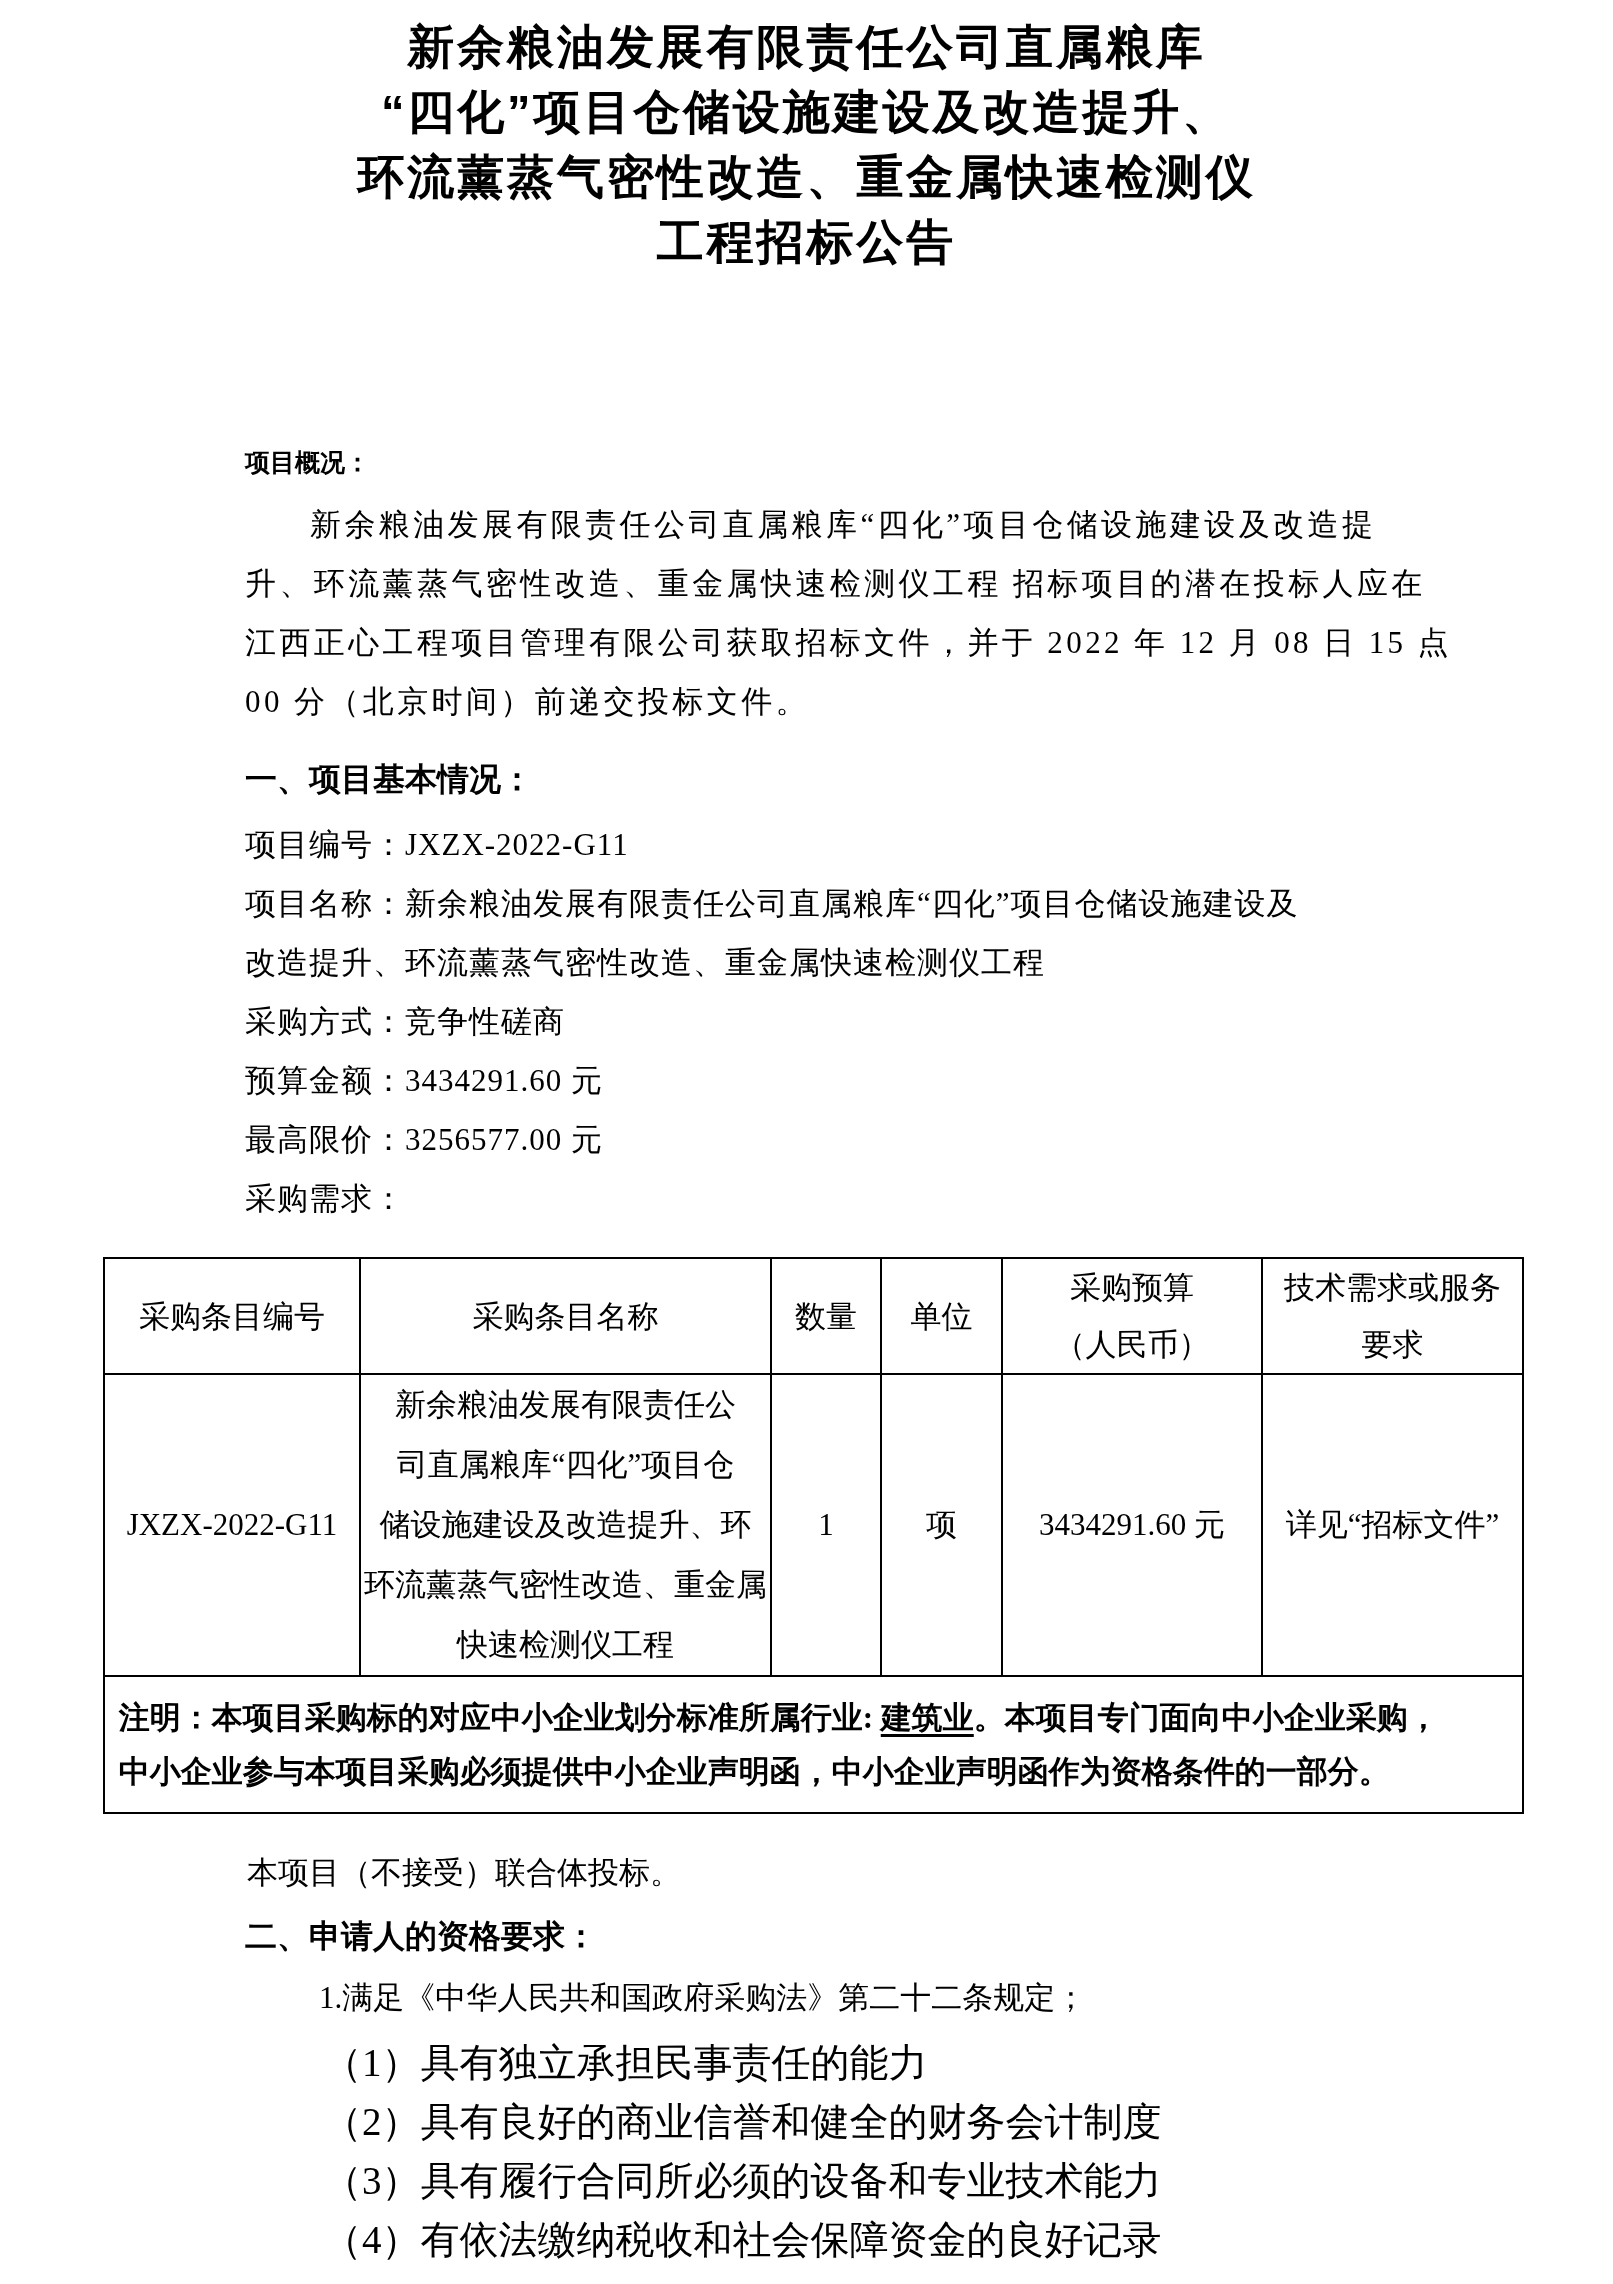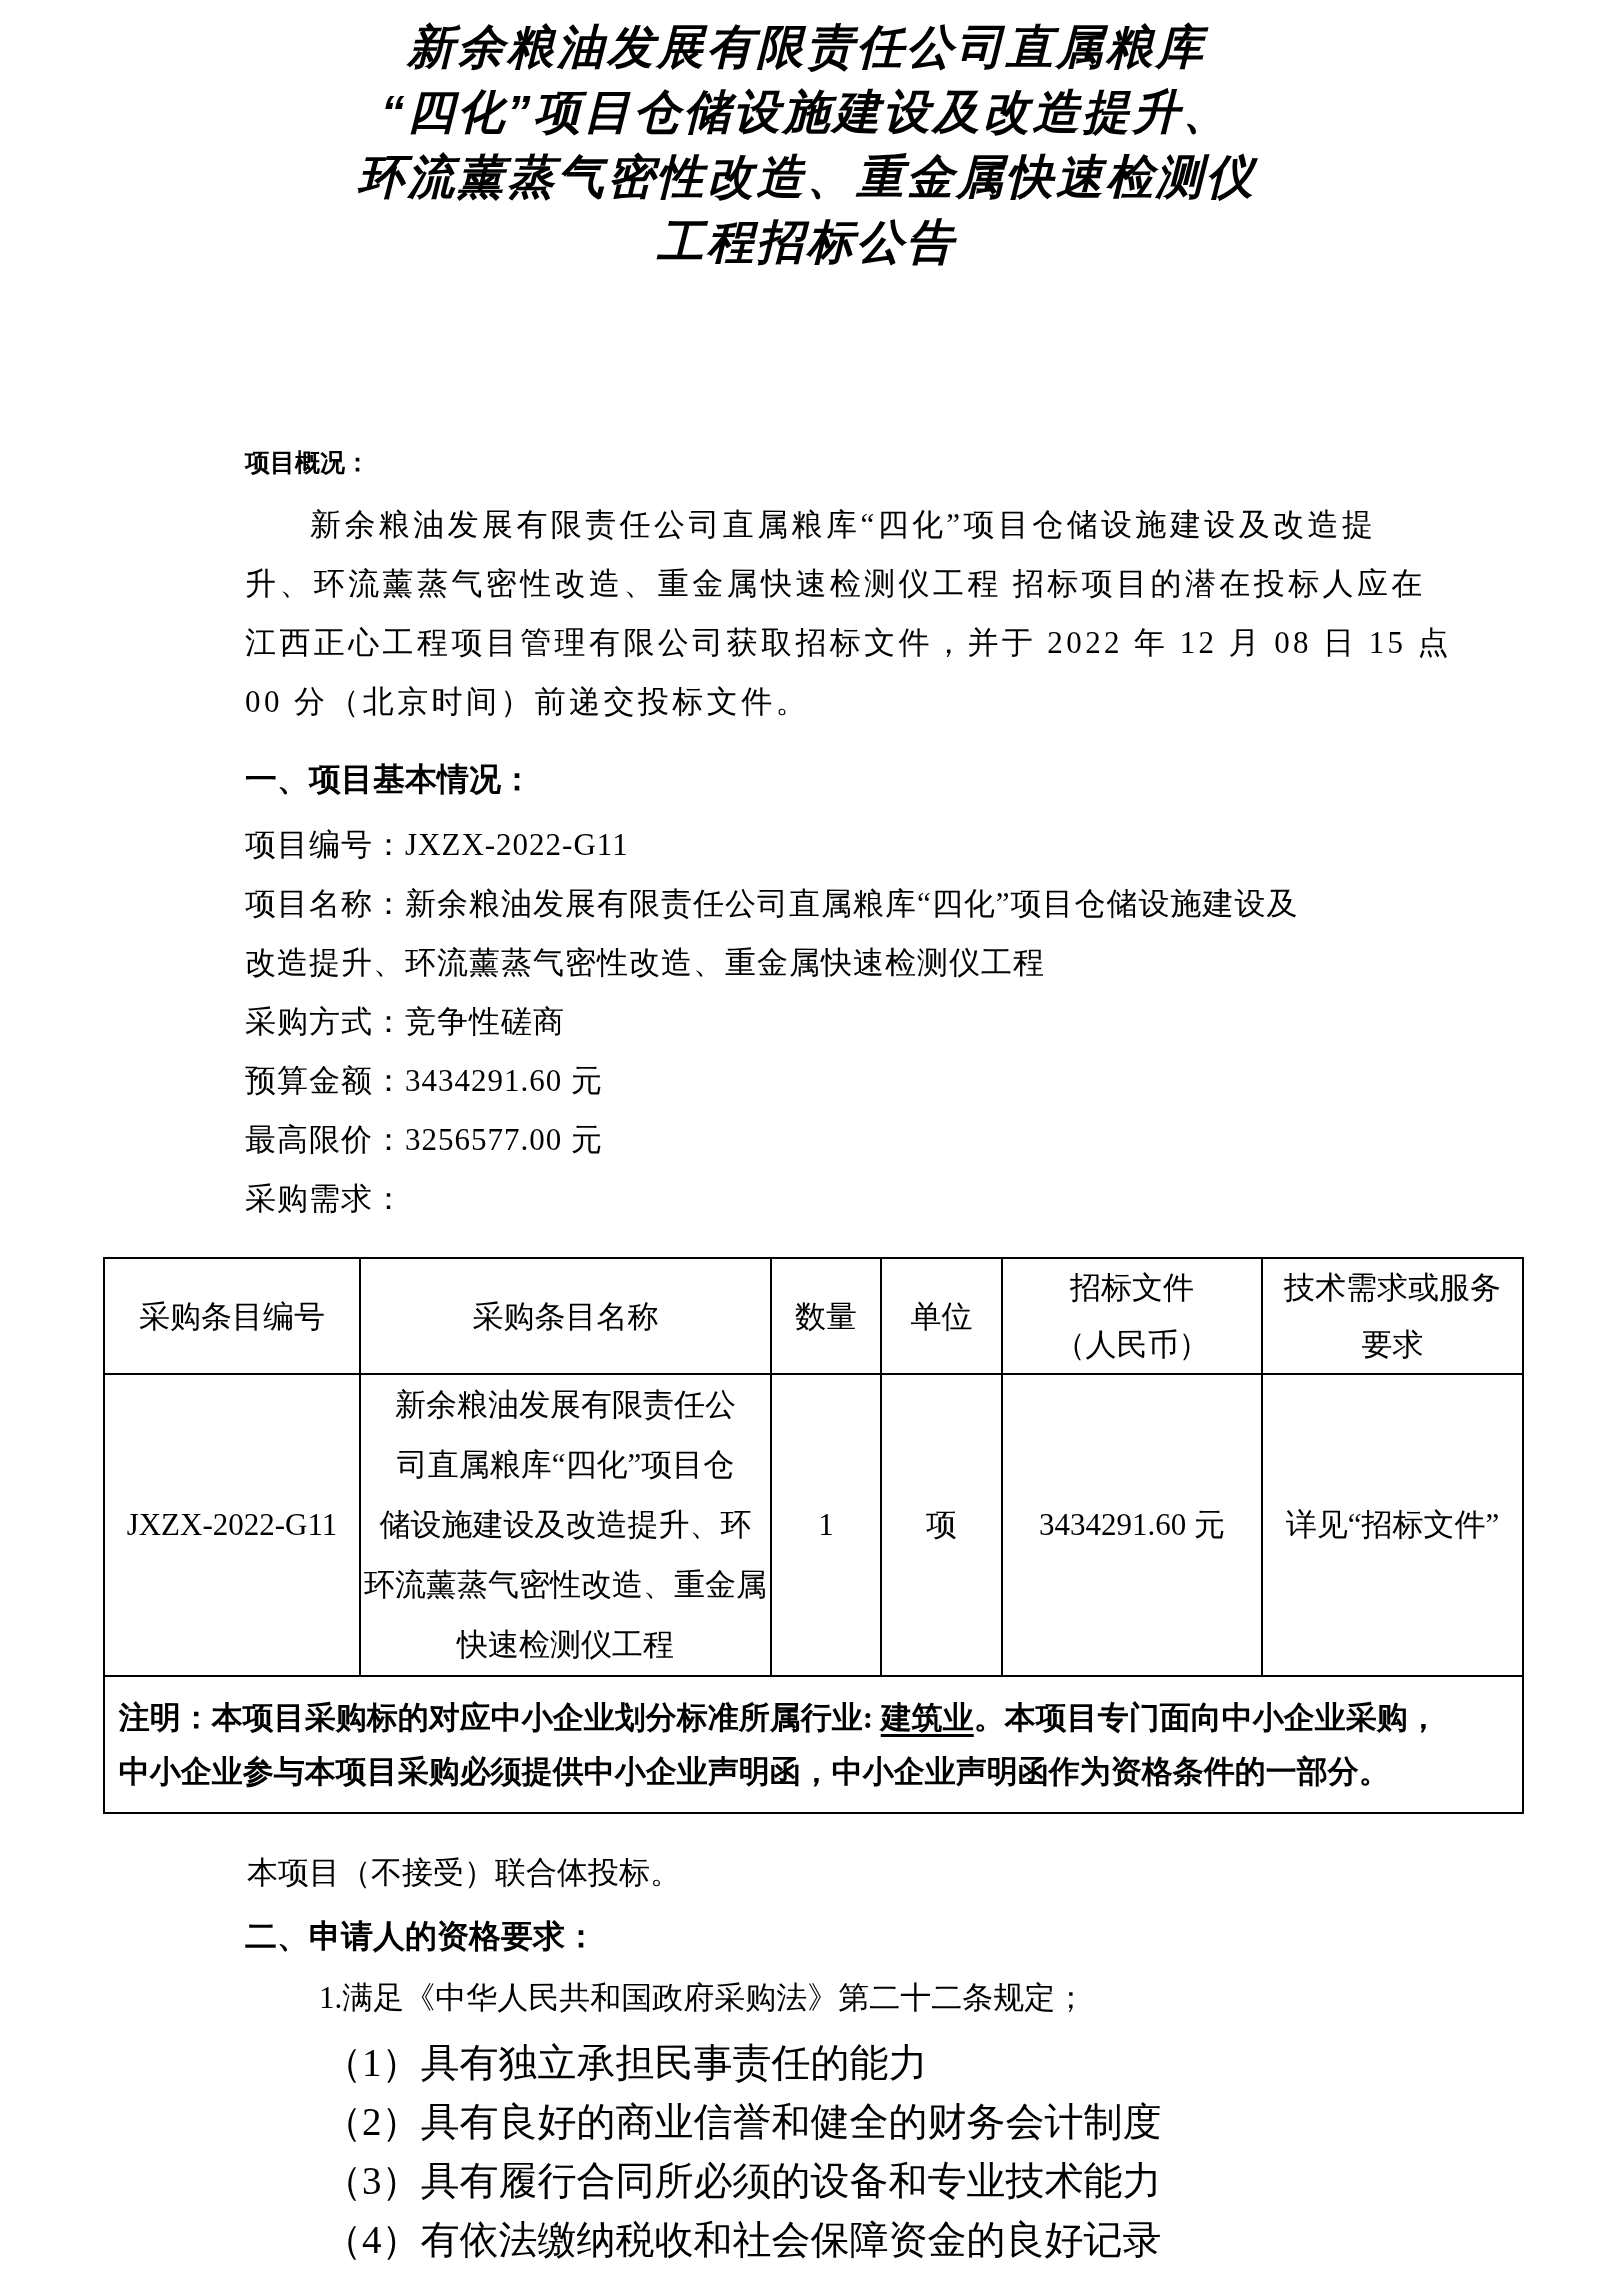--- a/index.html
+++ b/index.html
@@ -10,21 +10,21 @@
     font-family:"Liberation Serif", serif;
     overflow:hidden;
   }
   .title-block {
     padding-top:13.7px;
     text-align:center;
     font-family:"Liberation Sans", sans-serif;
     font-weight:bold;
   }
   .title-line {
-    font-size:47px; line-height:65px; letter-spacing:2.9px; white-space:nowrap;font-style:italic;
+    font-size:47px; line-height:65px; letter-spacing:2.9px; white-space:nowrap;
   }
   .overview-heading {
     margin:169px 0 0 245px;
     font-weight:bold; font-size:25px; line-height:39px; white-space:nowrap;
   }
   .para { margin:13.7px 0 0 245px; }
   .para-line {
     font-size:31px; line-height:59px; letter-spacing:3.4px; white-space:nowrap;
   }
   .para-line.first { text-indent:65px; }
@@ -116,21 +116,21 @@
       <td>
         <div class="hdr-line">采购条目名称</div>
       </td>
       <td>
         <div class="hdr-line">数量</div>
       </td>
       <td>
         <div class="hdr-line">单位</div>
       </td>
       <td>
-        <div class="hdr-line">招标文件</div>
+        <div class="hdr-line">采购预算</div>
         <div class="hdr-line">（人民币）</div>
       </td>
       <td>
         <div class="hdr-line">技术需求或服务</div>
         <div class="hdr-line">要求</div>
       </td>
     </tr>
     <tr class="body-row">
       <td>
         <div class="cell-line">JXZX-2022-G11</div>

